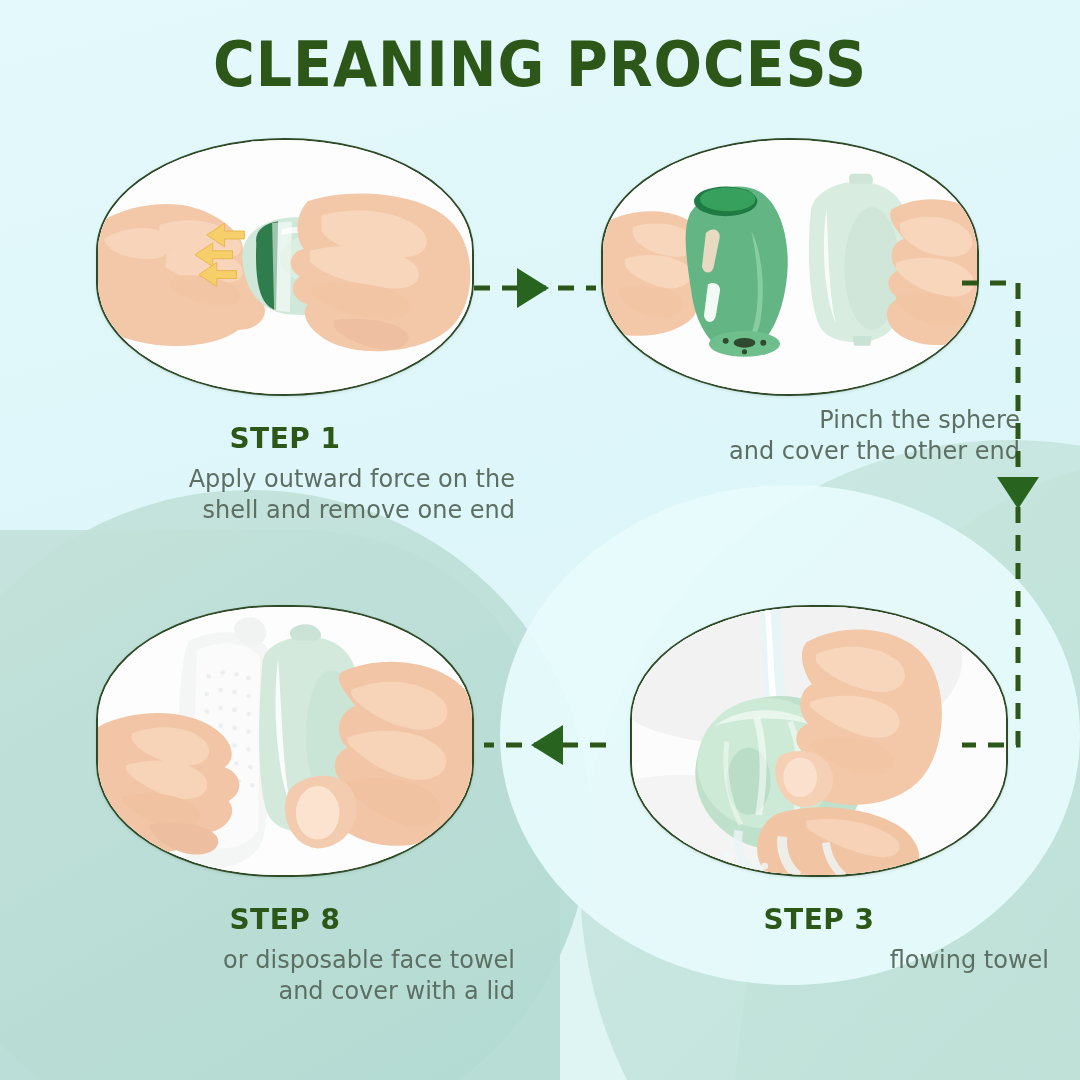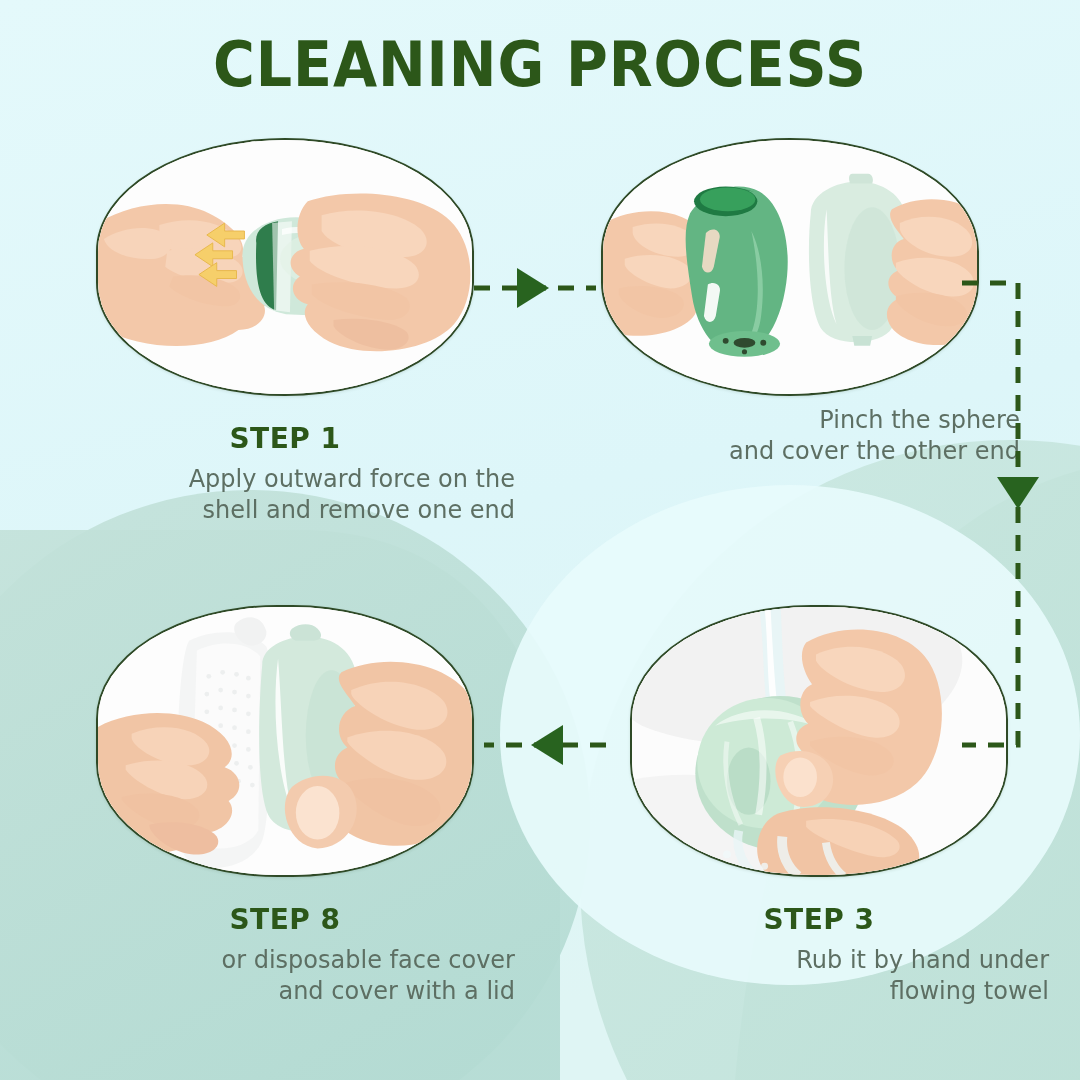--- a/index.html
+++ b/index.html
@@ -282,21 +282,20 @@
           <path d="M108,226 C104,244 112,260 124,272" stroke="#e9f5f7" stroke-width="9" fill="none"></path>
           <path d="M152,232 C150,250 158,264 168,272" stroke="#eef8f9" stroke-width="10" fill="none"></path>
           <path d="M196,238 C198,254 206,266 214,272" stroke="#eef8f9" stroke-width="8" fill="none"></path>
           <circle cx="96" cy="250" r="4" fill="#f0f9fa"></circle>
           <circle cx="134" cy="262" r="3.5" fill="#f0f9fa"></circle>
         </g>
       </svg>
     </div>
     <div class="step-label">STEP 3</div>
     <div class="caption">
-      <span>Rub it by hand under</span>
       <span>flowing towel</span>
     </div>
   </div>
 
   <div class="cell c4">
     <div class="frame">
       <svg class="photo" viewBox="0 0 378 272" xmlns="http://www.w3.org/2000/svg">
         <rect width="378" height="272" fill="#fdfdfd"></rect>
 
         <g>
@@ -372,21 +371,21 @@
                    C280,212 252,186 250,180 Z" fill="#f0c2a2"></path>
 
           <path d="M196,182 C214,166 248,166 258,188 C270,214 250,244 222,244
                    C192,242 180,200 196,182 Z" fill="#f3cbae"></path>
           <ellipse cx="222" cy="208" rx="22" ry="27" fill="#fbe3d0"></ellipse>
         </g>
       </svg>
     </div>
     <div class="step-label">STEP 8</div>
     <div class="caption">
-      <span>or disposable face cover</span>
+      <span>or disposable face towel</span>
       <span>and cover with a lid</span>
     </div>
   </div>
 </div>
 
 <svg id="arrows" viewBox="0 0 1080 1080" xmlns="http://www.w3.org/2000/svg">
 
   <g>
     <line x1="474" y1="288" x2="596" y2="288" stroke="#2c5719" stroke-width="5" stroke-dasharray="16 12" stroke-linecap="butt"></line>
     <path d="M517,268 L549,288 L517,308 Z" fill="#28631f"></path>

